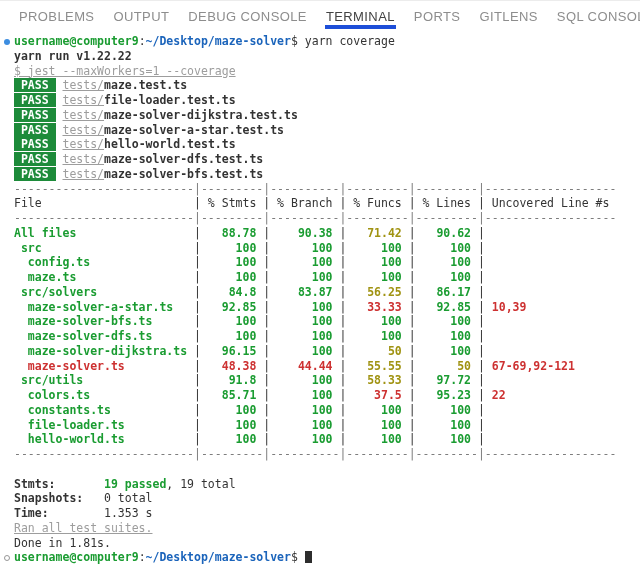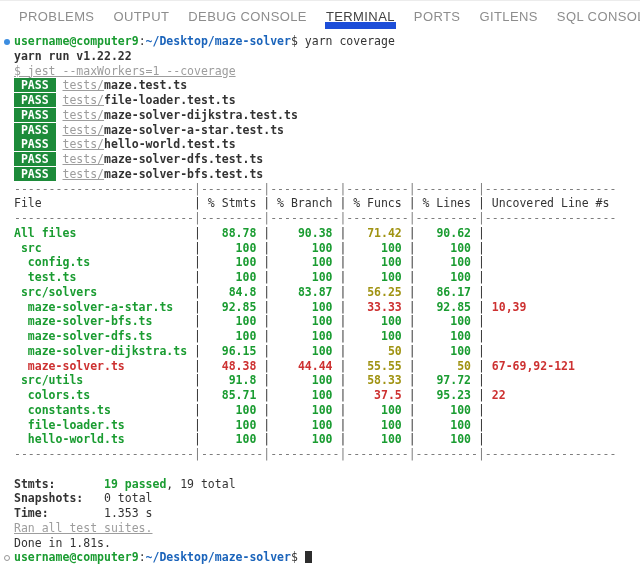--- a/index.html
+++ b/index.html
@@ -4,21 +4,21 @@
 <style>
   * { margin:0; padding:0; box-sizing:border-box; }
   html,body { width:640px; height:578px; background:#ffffff; overflow:hidden;
               font-family:"Liberation Sans", sans-serif; }
 
   
   .panel-tabs { display:flex; align-items:stretch; height:29px; padding-left:18px;
                 border-top:1px solid #ececec; background:#ffffff; }
   .ptab { font-size:13px; letter-spacing:.4px; color:#8d8d8d; margin-right:17px;
           padding:8px 1px 5px; cursor:pointer; white-space:nowrap; }
-  .ptab.active { color:#424242; border-bottom:7px solid #1d4ed8; }
+  .ptab.active { color:#424242; border-bottom:4px solid #1d4ed8; }
 
   
   .terminal { padding:5px 0 0 14px; font-family:"DejaVu Sans Mono", monospace;
               font-size:11.5px; color:var(--fg); cursor:text; }
   .tline { position:relative; height:14.75px; line-height:14.75px; white-space:pre; }
 
   .c-plain  { color:var(--fg); }
   .c-bold   { color:var(--fg); font-weight:bold; }
   .c-dim    { color:var(--dim);text-decoration:underline; }
   .c-user   { color:var(--green); font-weight:bold; }
@@ -65,21 +65,21 @@
       <div class="tline"><span class="badge"> PASS </span><span class="c-plain"> </span><span class="c-dim">tests/</span><span class="c-file">maze-solver-a-star.test.ts</span></div>
       <div class="tline"><span class="badge"> PASS </span><span class="c-plain"> </span><span class="c-dim">tests/</span><span class="c-file">hello-world.test.ts</span></div>
       <div class="tline"><span class="badge"> PASS </span><span class="c-plain"> </span><span class="c-dim">tests/</span><span class="c-file">maze-solver-dfs.test.ts</span></div>
       <div class="tline"><span class="badge"> PASS </span><span class="c-plain"> </span><span class="c-dim">tests/</span><span class="c-file">maze-solver-bfs.test.ts</span></div>
       <div class="tline"><span class="c-sep">--------------------------|---------|----------|---------|---------|-------------------</span></div>
       <div class="tline"><span class="c-plain">File                      | % Stmts | % Branch | % Funcs | % Lines | Uncovered Line #s </span></div>
       <div class="tline"><span class="c-sep">--------------------------|---------|----------|---------|---------|-------------------</span></div>
       <div class="tline"><span class="c-filegreen">All files                 </span><span class="c-plain">|</span><span class="c-green">   88.78 </span><span class="c-plain">|</span><span class="c-green">    90.38 </span><span class="c-plain">|</span><span class="c-yellow">   71.42 </span><span class="c-plain">|</span><span class="c-green">   90.62 </span><span class="c-plain">|</span></div>
       <div class="tline"><span class="c-filegreen"> src                      </span><span class="c-plain">|</span><span class="c-green">     100 </span><span class="c-plain">|</span><span class="c-green">      100 </span><span class="c-plain">|</span><span class="c-green">     100 </span><span class="c-plain">|</span><span class="c-green">     100 </span><span class="c-plain">|</span></div>
       <div class="tline"><span class="c-filegreen">  config.ts               </span><span class="c-plain">|</span><span class="c-green">     100 </span><span class="c-plain">|</span><span class="c-green">      100 </span><span class="c-plain">|</span><span class="c-green">     100 </span><span class="c-plain">|</span><span class="c-green">     100 </span><span class="c-plain">|</span></div>
-      <div class="tline"><span class="c-filegreen">  test.ts                 </span><span class="c-plain">|</span><span class="c-green">     100 </span><span class="c-plain">|</span><span class="c-green">      100 </span><span class="c-plain">|</span><span class="c-green">     100 </span><span class="c-plain">|</span><span class="c-green">     100 </span><span class="c-plain">|</span></div>
+      <div class="tline"><span class="c-filegreen">  maze.ts                 </span><span class="c-plain">|</span><span class="c-green">     100 </span><span class="c-plain">|</span><span class="c-green">      100 </span><span class="c-plain">|</span><span class="c-green">     100 </span><span class="c-plain">|</span><span class="c-green">     100 </span><span class="c-plain">|</span></div>
       <div class="tline"><span class="c-filegreen"> src/solvers              </span><span class="c-plain">|</span><span class="c-green">    84.8 </span><span class="c-plain">|</span><span class="c-green">    83.87 </span><span class="c-plain">|</span><span class="c-yellow">   56.25 </span><span class="c-plain">|</span><span class="c-green">   86.17 </span><span class="c-plain">|</span></div>
       <div class="tline"><span class="c-filegreen">  maze-solver-a-star.ts   </span><span class="c-plain">|</span><span class="c-green">   92.85 </span><span class="c-plain">|</span><span class="c-green">      100 </span><span class="c-plain">|</span><span class="c-red">   33.33 </span><span class="c-plain">|</span><span class="c-green">   92.85 </span><span class="c-plain">|</span><span class="c-red"> 10,39</span></div>
       <div class="tline"><span class="c-filegreen">  maze-solver-bfs.ts      </span><span class="c-plain">|</span><span class="c-green">     100 </span><span class="c-plain">|</span><span class="c-green">      100 </span><span class="c-plain">|</span><span class="c-green">     100 </span><span class="c-plain">|</span><span class="c-green">     100 </span><span class="c-plain">|</span></div>
       <div class="tline"><span class="c-filegreen">  maze-solver-dfs.ts      </span><span class="c-plain">|</span><span class="c-green">     100 </span><span class="c-plain">|</span><span class="c-green">      100 </span><span class="c-plain">|</span><span class="c-green">     100 </span><span class="c-plain">|</span><span class="c-green">     100 </span><span class="c-plain">|</span></div>
       <div class="tline"><span class="c-filegreen">  maze-solver-dijkstra.ts </span><span class="c-plain">|</span><span class="c-green">   96.15 </span><span class="c-plain">|</span><span class="c-green">      100 </span><span class="c-plain">|</span><span class="c-yellow">      50 </span><span class="c-plain">|</span><span class="c-green">     100 </span><span class="c-plain">|</span></div>
       <div class="tline"><span class="c-filered">  maze-solver.ts          </span><span class="c-plain">|</span><span class="c-red">   48.38 </span><span class="c-plain">|</span><span class="c-red">    44.44 </span><span class="c-plain">|</span><span class="c-yellow">   55.55 </span><span class="c-plain">|</span><span class="c-yellow">      50 </span><span class="c-plain">|</span><span class="c-red"> 67-69,92-121</span></div>
       <div class="tline"><span class="c-filegreen"> src/utils                </span><span class="c-plain">|</span><span class="c-green">    91.8 </span><span class="c-plain">|</span><span class="c-green">      100 </span><span class="c-plain">|</span><span class="c-yellow">   58.33 </span><span class="c-plain">|</span><span class="c-green">   97.72 </span><span class="c-plain">|</span></div>
       <div class="tline"><span class="c-filegreen">  colors.ts               </span><span class="c-plain">|</span><span class="c-green">   85.71 </span><span class="c-plain">|</span><span class="c-green">      100 </span><span class="c-plain">|</span><span class="c-red">    37.5 </span><span class="c-plain">|</span><span class="c-green">   95.23 </span><span class="c-plain">|</span><span class="c-red"> 22</span></div>
       <div class="tline"><span class="c-filegreen">  constants.ts            </span><span class="c-plain">|</span><span class="c-green">     100 </span><span class="c-plain">|</span><span class="c-green">      100 </span><span class="c-plain">|</span><span class="c-green">     100 </span><span class="c-plain">|</span><span class="c-green">     100 </span><span class="c-plain">|</span></div>
       <div class="tline"><span class="c-filegreen">  file-loader.ts          </span><span class="c-plain">|</span><span class="c-green">     100 </span><span class="c-plain">|</span><span class="c-green">      100 </span><span class="c-plain">|</span><span class="c-green">     100 </span><span class="c-plain">|</span><span class="c-green">     100 </span><span class="c-plain">|</span></div>

